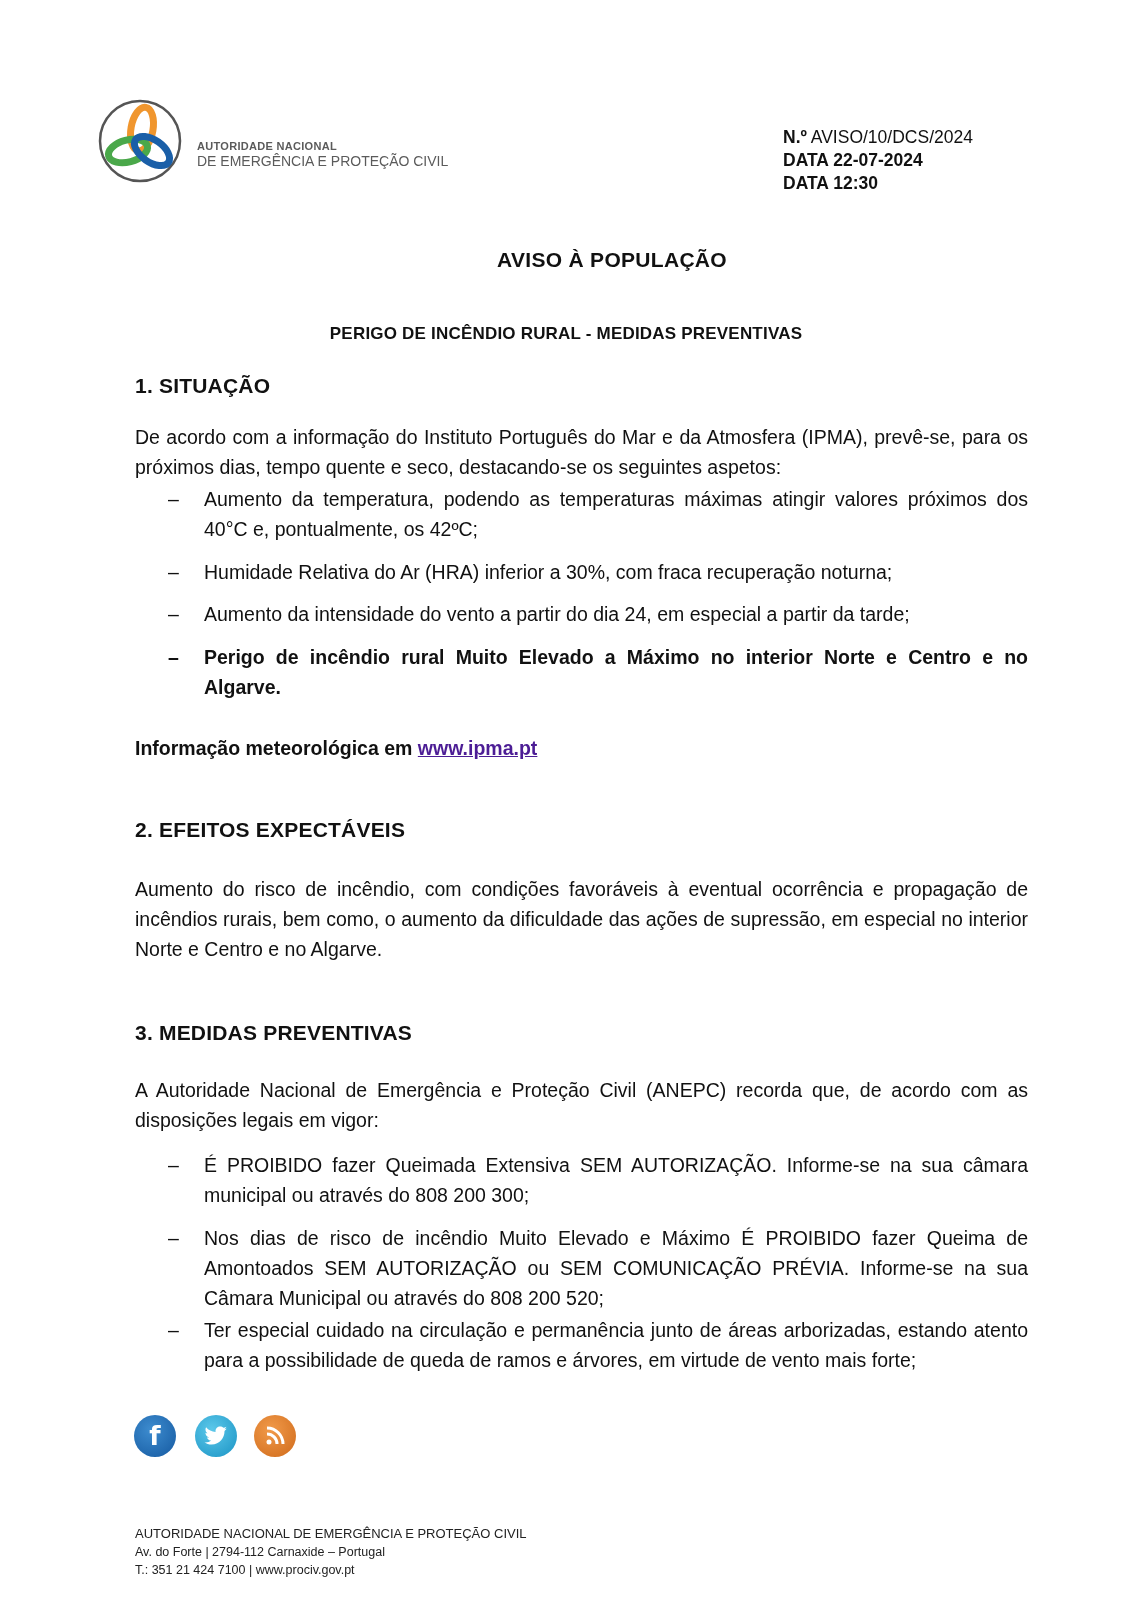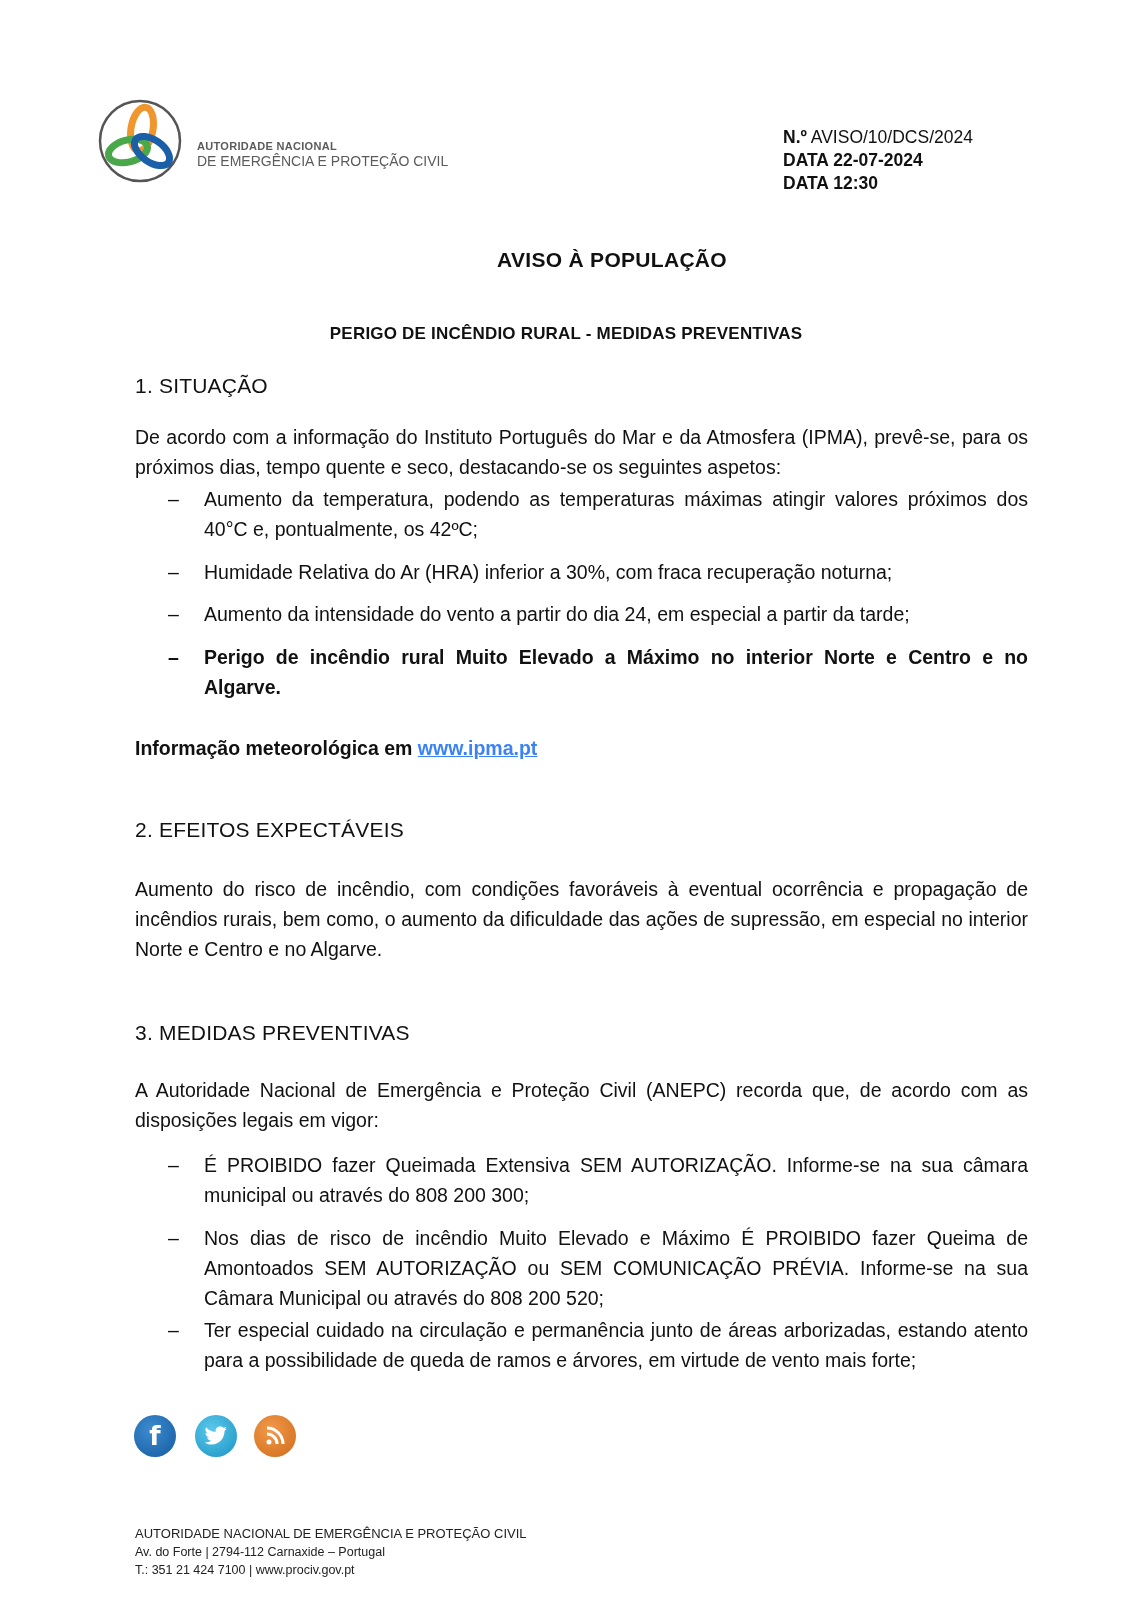--- a/index.html
+++ b/index.html
@@ -6,27 +6,27 @@
   body { width: 1132px; height: 1600px; position: relative; overflow: hidden;
          font-family: "Liberation Sans", "DejaVu Sans", sans-serif; color: #111; }
   .logo { position: absolute; left: 98px; top: 99px; width: 84px; height: 84px; }
   .org-name { position: absolute; left: 197px; top: 139px; line-height: 15px; color: #5b5b5b; }
   .org-name .l1 { font-size: 11px; font-weight: bold; letter-spacing: 0.3px; }
   .org-name .l2 { font-size: 14px; }
   .ref { position: absolute; left: 783px; top: 126px; font-size: 17.5px; line-height: 23px; color: #111; }
   .ref b { font-weight: bold; }
   .title-main { position: absolute; left: 0; width: 1132px; top: 248px; text-align: center; font-size: 21px; font-weight: bold; letter-spacing: 0.3px; margin-left: 46px; }
   .title-sub { position: absolute; left: 0; width: 1132px; top: 324px; text-align: center; font-size: 17px; font-weight: bold; letter-spacing: 0.2px; }
-  .h { position: absolute; left: 135px; font-size: 21px; font-weight: normal; letter-spacing: 0.2px; }
+  .h { position: absolute; left: 135px; font-size: 21px; font-weight: bold; letter-spacing: 0.2px; }
   .p { position: absolute; left: 135px; width: 893px; font-size: 19.5px; line-height: 30px; text-align: justify; }
   .li { position: absolute; left: 168px; width: 860px; font-size: 19.5px; line-height: 30px; text-align: justify; }
   .li .dash { position: absolute; left: 0; top: 0; }
   .li .txt { display: block; margin-left: 36px; }
   .bold { font-weight: bold; }
-  a.link { color: #3b82f6; text-decoration: underline; font-weight: bold; }
+  a.link { color: #4c1d95; text-decoration: underline; font-weight: bold; }
   .social { position: absolute; top: 1415px; width: 42px; height: 42px; border-radius: 50%; display: flex; align-items: center; justify-content: center; color: #fff; }
   .fb { left: 134px; background: radial-gradient(circle at 40% 35%, #3d8ccf, #1559a0); font-weight: bold; font-size: 26px; font-family: "DejaVu Sans", sans-serif; }
   .tw { left: 195px; background: radial-gradient(circle at 40% 35%, #5cc8ea, #1a93c4); }
   .rss { left: 254px; background: radial-gradient(circle at 40% 35%, #f19a4a, #cf6a1a); }
   .footer { position: absolute; left: 135px; top: 1486px; font-size: 12.5px; line-height: 18px; color: #222; }
   .footer .f1 { font-size: 13px; margin-top: 39px; }
 </style>
 </head>
 <body>
 

